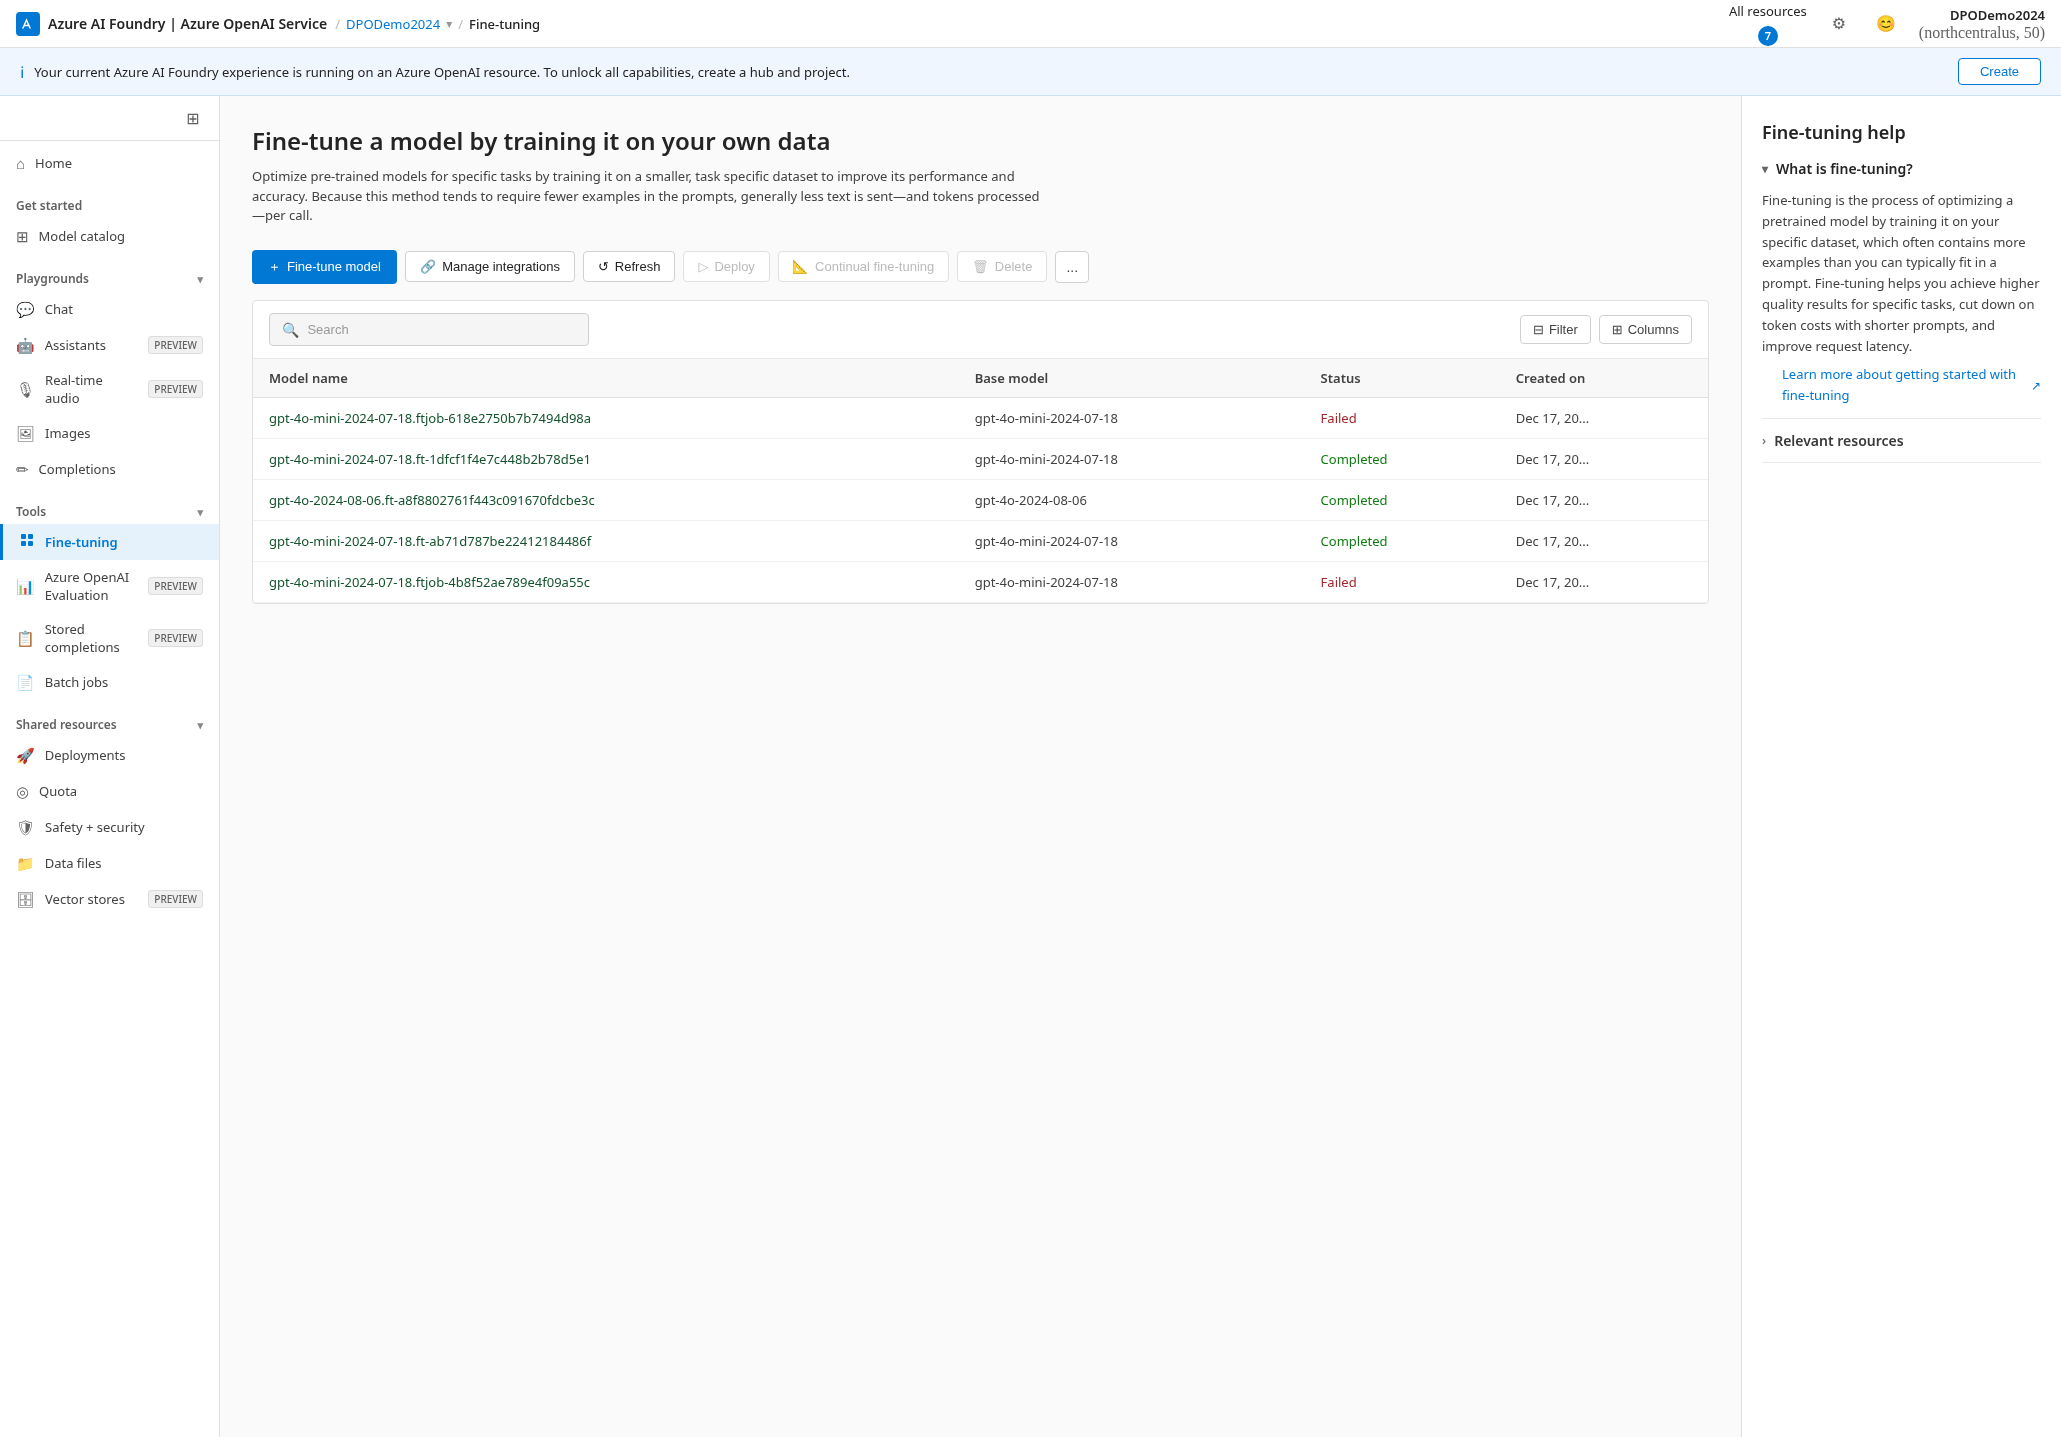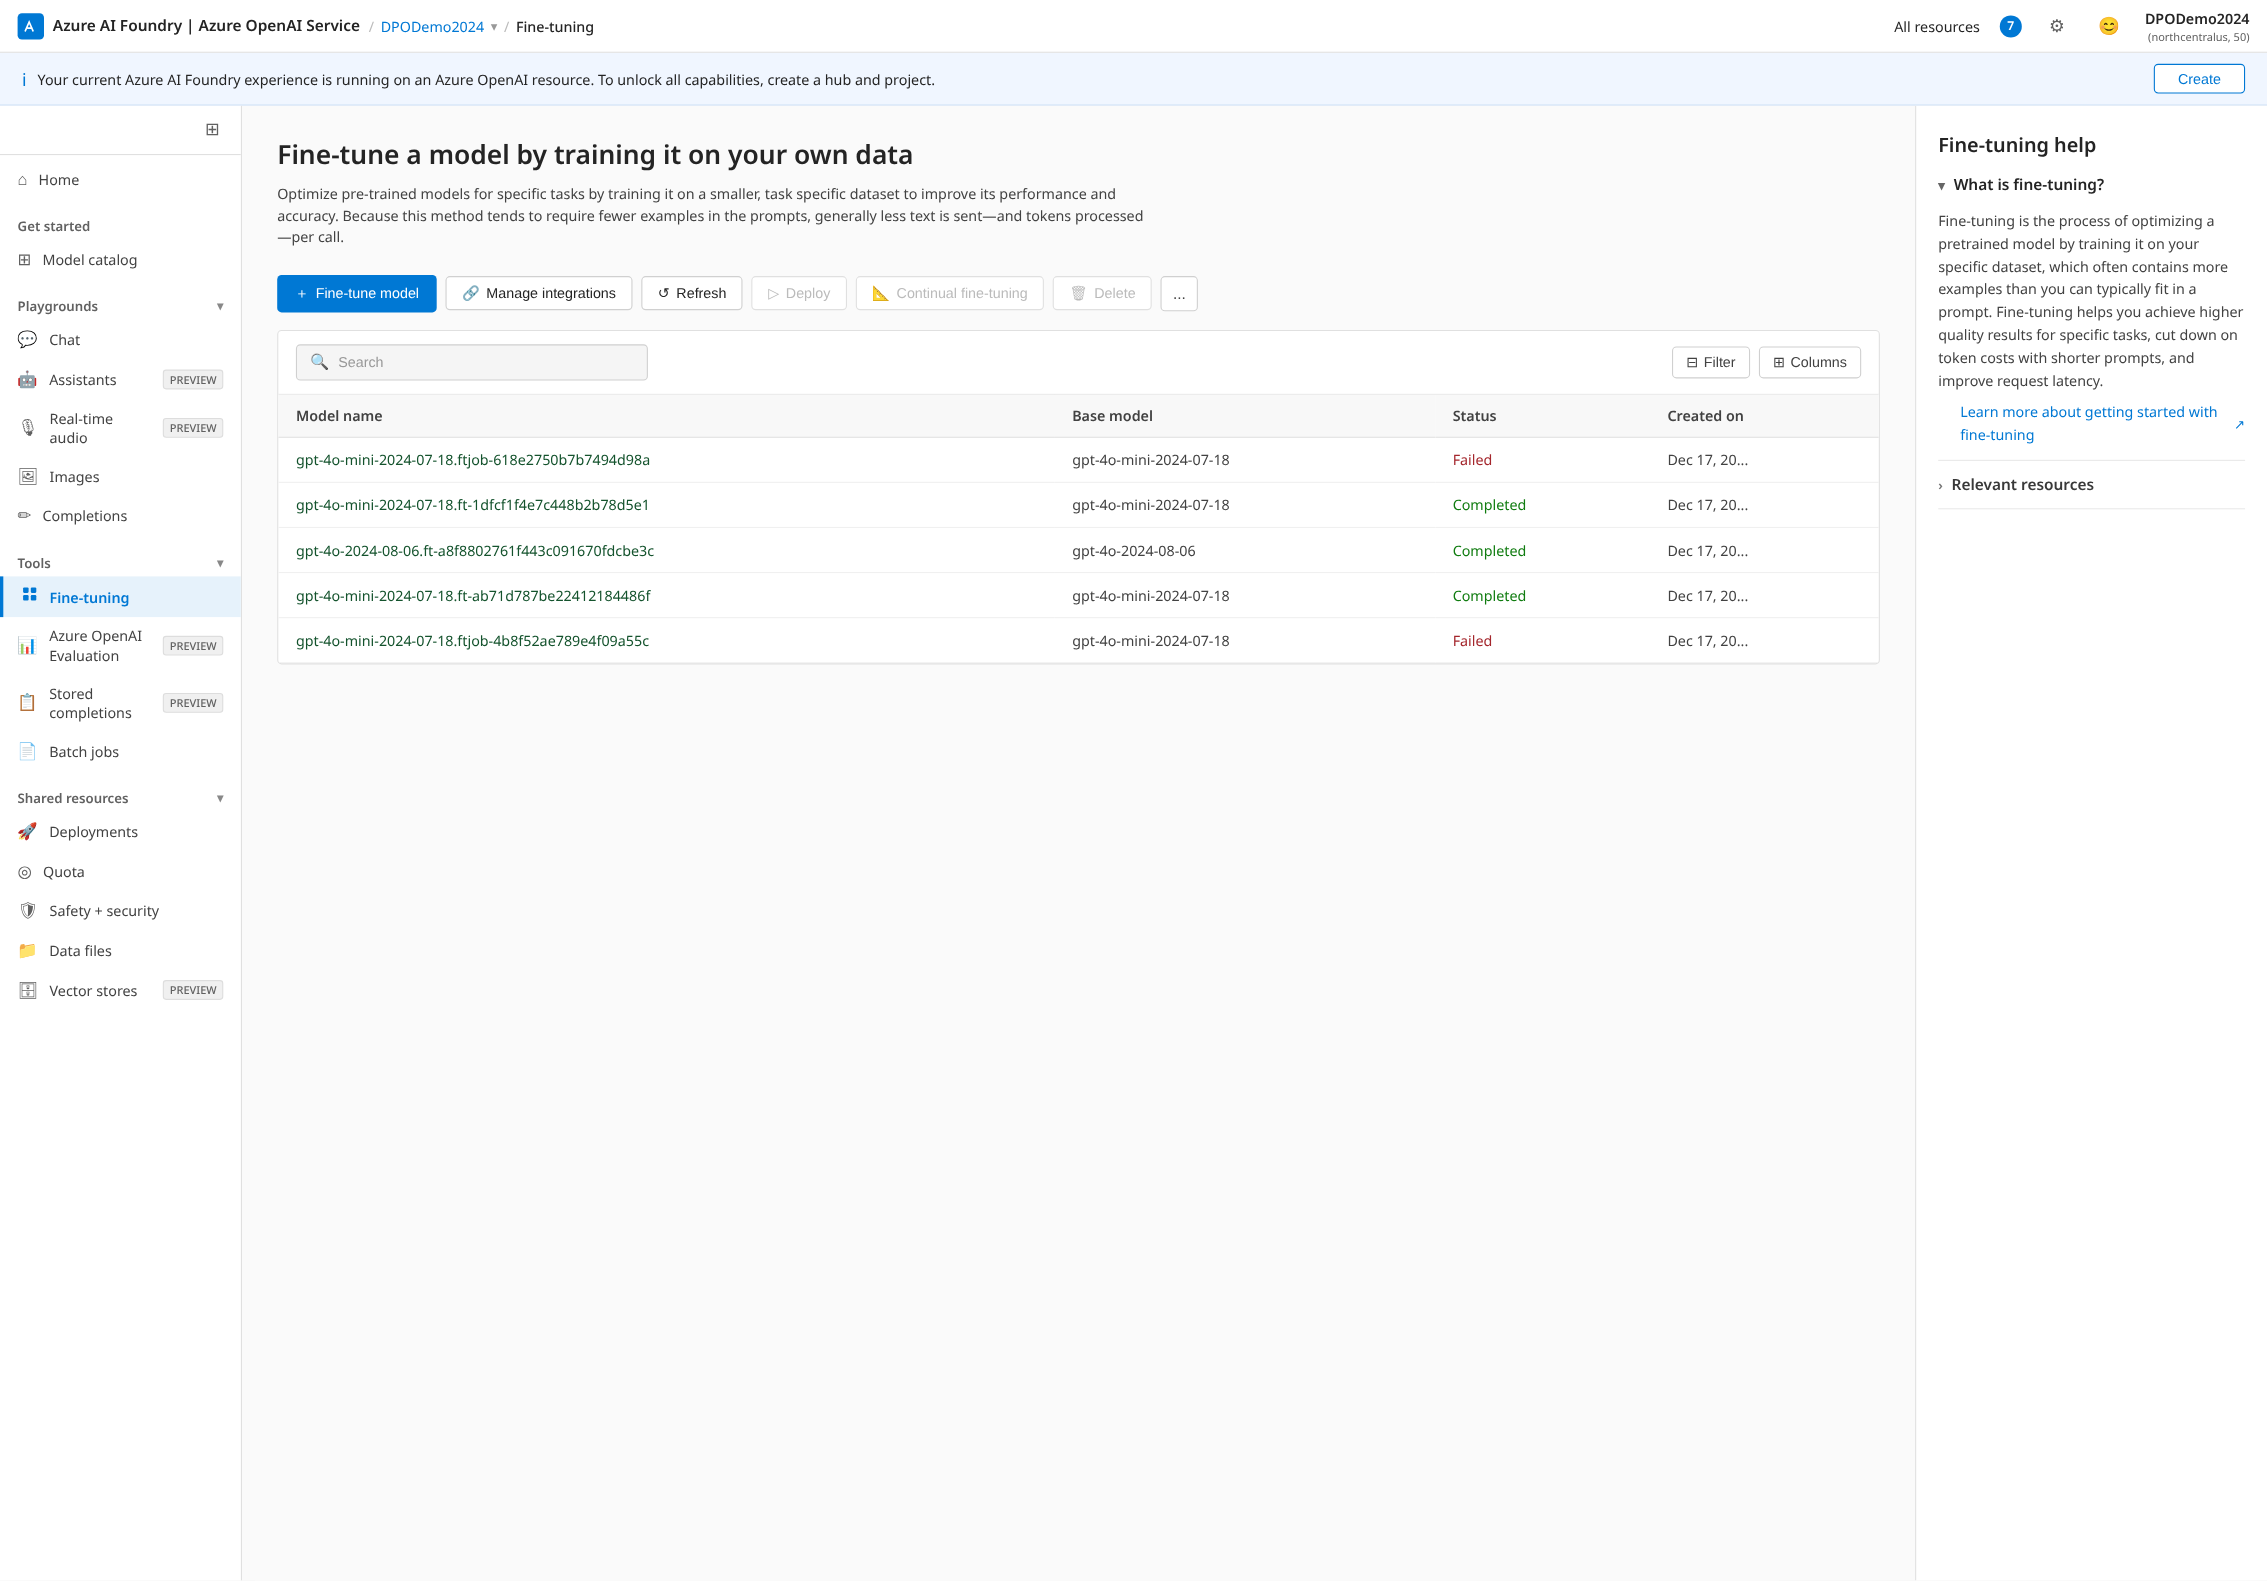--- a/index.html
+++ b/index.html
@@ -48,23 +48,24 @@
     .topbar-breadcrumb .current { color: #242424; font-weight: 500; }
     .topbar-right {
       margin-left: auto;
       display: flex;
       align-items: center;
       gap: 16px;
     }
     .topbar-resources {
       display: flex;
       align-items: center;
-      gap: 18px;
-      font-size: 13px;
-      color: #242424;
+      gap: 6px;
+      font-size: 13px;
+      color: #242424;
+      flex-direction: column;
     }
     .resources-badge {
       background: #0078d4;
       color: white;
       border-radius: 50%;
       width: 20px;
       height: 20px;
       display: flex;
       align-items: center;
       justify-content: center;
@@ -83,21 +84,21 @@
       border-radius: 4px;
       color: #616161;
       font-size: 16px;
     }
     .topbar-user {
       font-size: 13px;
       color: #242424;
       text-align: right;
     }
     .topbar-user .username { font-weight: 600; }
-    .topbar-user .region { color: #616161; font-size: 10px; }
+    .topbar-user .region { color: #616161; font-size: 16px; font-family: Liberation Serif, serif; }
 
     
     .app-body {
       display: flex;
       flex: 1;
       overflow: hidden;
     }
 
     
     .sidebar {

